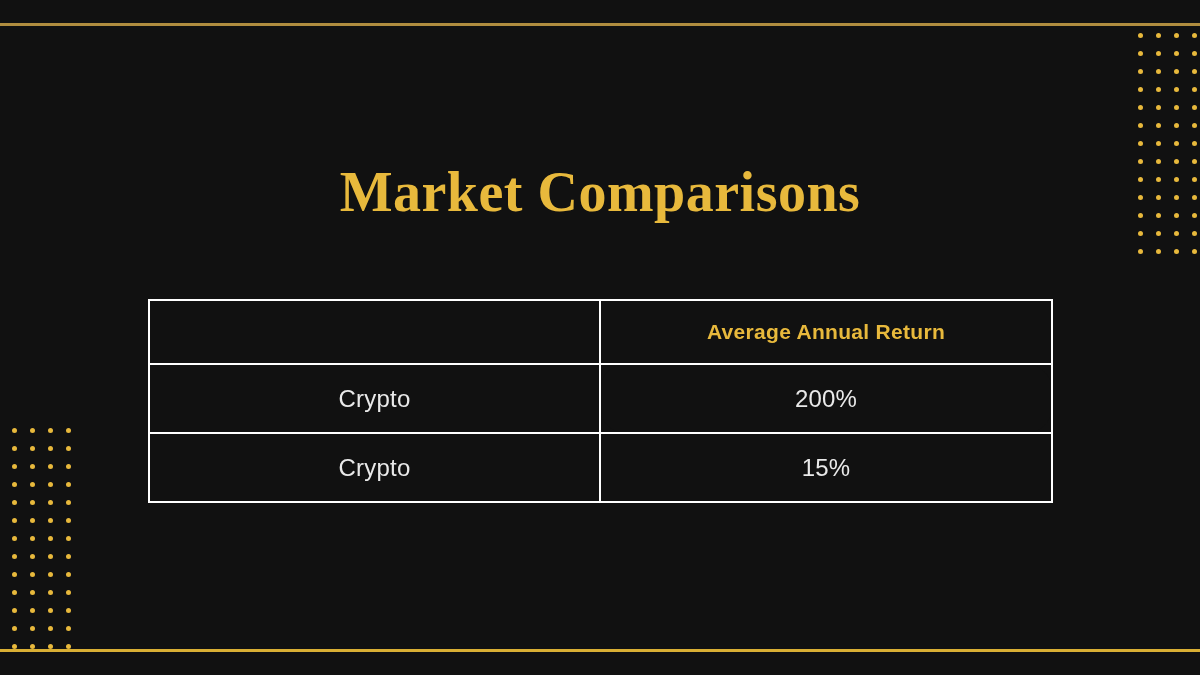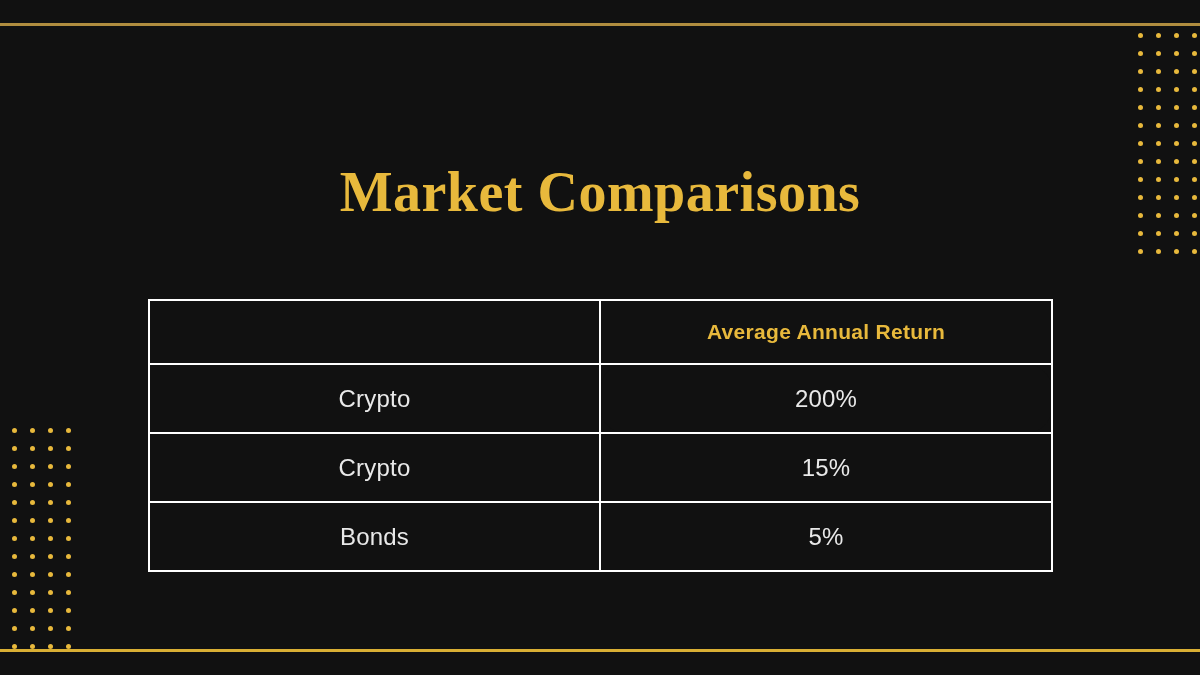--- a/index.html
+++ b/index.html
@@ -237,21 +237,17 @@
       </thead>
       <tbody>
         <tr>
           <td style="border-color: rgb(255, 255, 255);">Crypto</td>
           <td style="border-color: rgb(255, 255, 255); border-radius: 26px;">200%</td>
         </tr>
         <tr>
           <td style="border-color: rgb(255, 255, 255);">Crypto</td>
           <td style="border-color: rgb(255, 255, 255);">15%</td>
         </tr>
-        <tr>
-          <td style="border-color: rgb(255, 255, 255);">Bonds</td>
-          <td style="border-color: rgb(255, 255, 255);">5%</td>
-        </tr>
       </tbody>
     </table>
   </div>
 
 </div>
 
 </body></html>

